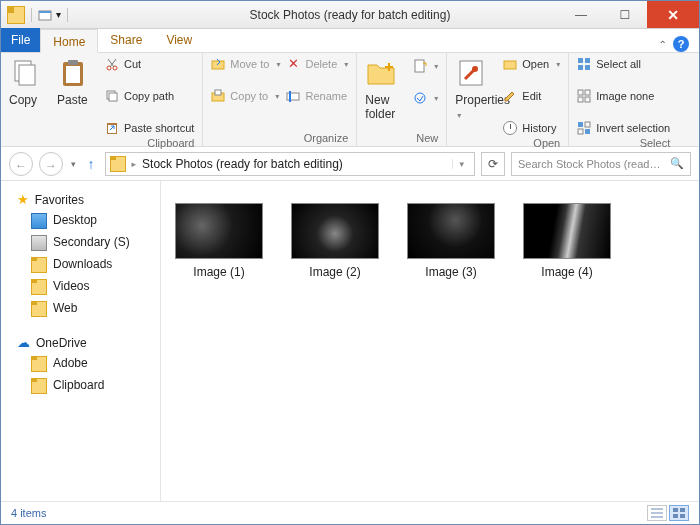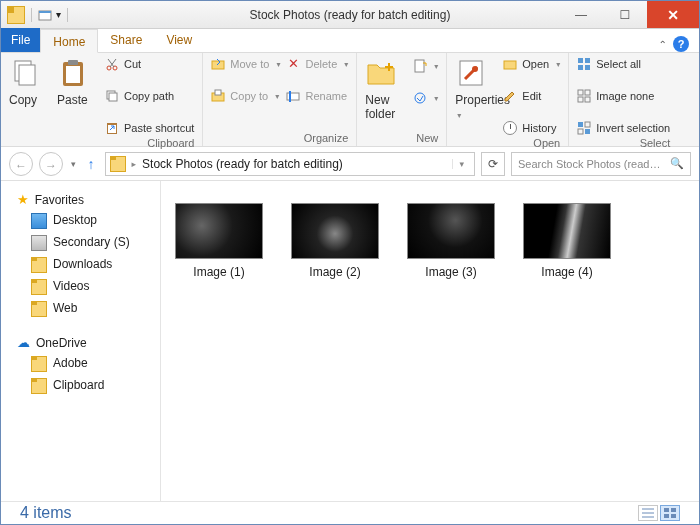--- a/index.html
+++ b/index.html
@@ -75,21 +75,21 @@
 .content { flex:1; padding:22px 10px; display:flex; gap:20px; align-items:flex-start; }
 .thumb-item { display:flex; flex-direction:column; align-items:center; gap:6px; width:96px;}
 .thumb { width:88px; height:56px; background:#111; border:1px solid #888; position:relative; overflow:hidden;}
 .thumb .sh1{position:absolute;inset:0;background:radial-gradient(circle at 30% 40%, #666 0%, #1a1a1a 45%, #000 100%);}
 .thumb .sh2{position:absolute;inset:0;background:radial-gradient(circle at 50% 55%, #888 0%, #222 35%, #000 100%);}
 .thumb .sh3{position:absolute;inset:0;background:radial-gradient(circle at 55% 30%, #555 0%, #111 45%, #000 100%);}
 .thumb .sh4{position:absolute;inset:0;background:linear-gradient(100deg,#000 35%,#333 45%,#ccc 55%,#333 65%,#000 100%);}
 .thumb-label { font-size:12px; color:#222;}
 
 
-.status { height:23px; border-top:1px solid #e4e4e4; display:flex; align-items:center; padding:0 19px; color:#3a6aa8; font-size:16px; }
+.status { height:23px; border-top:1px solid #e4e4e4; display:flex; align-items:center; padding:0 10px; color:#3a6aa8; font-size:11px; }
 .status .view-btns { margin-left:auto; display:flex; gap:2px; }
 .view-btn { width:20px; height:16px; border:1px solid #c8c8c8; display:flex; align-items:center; justify-content:center; }
 .view-btn.active{background:#d6e7fb;border-color:#7aa9df;}
 
 
 svg { display:block; }
 </style>
 </head>
 <body>
 

